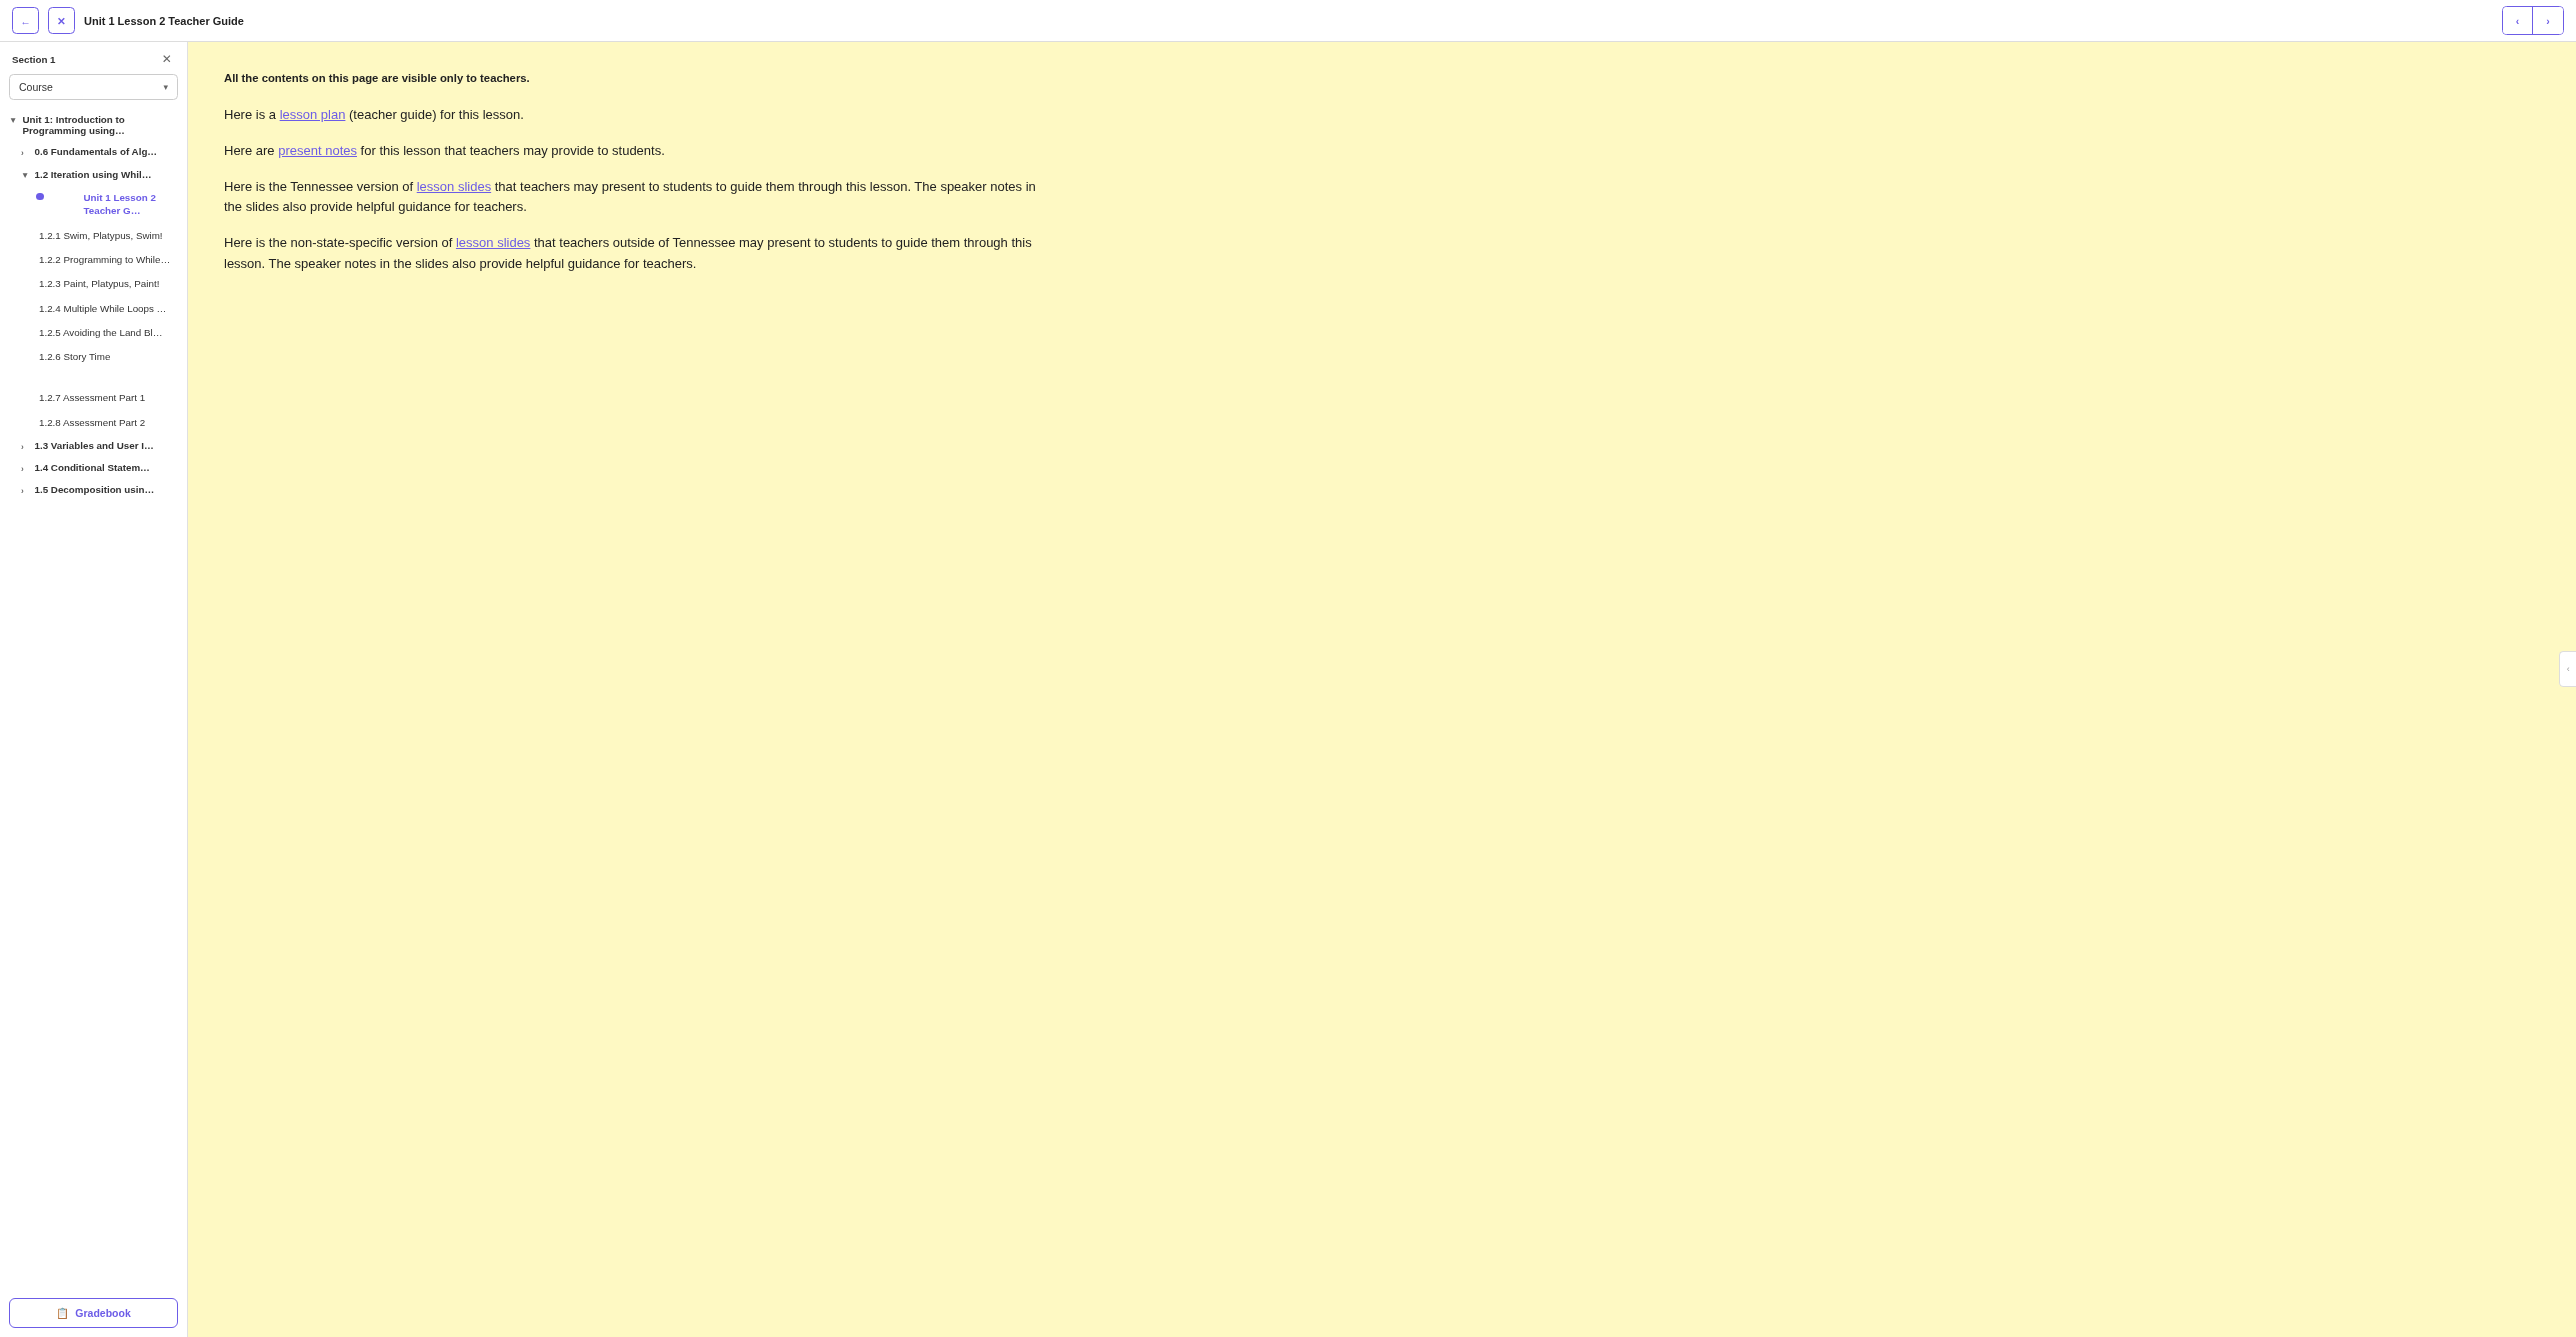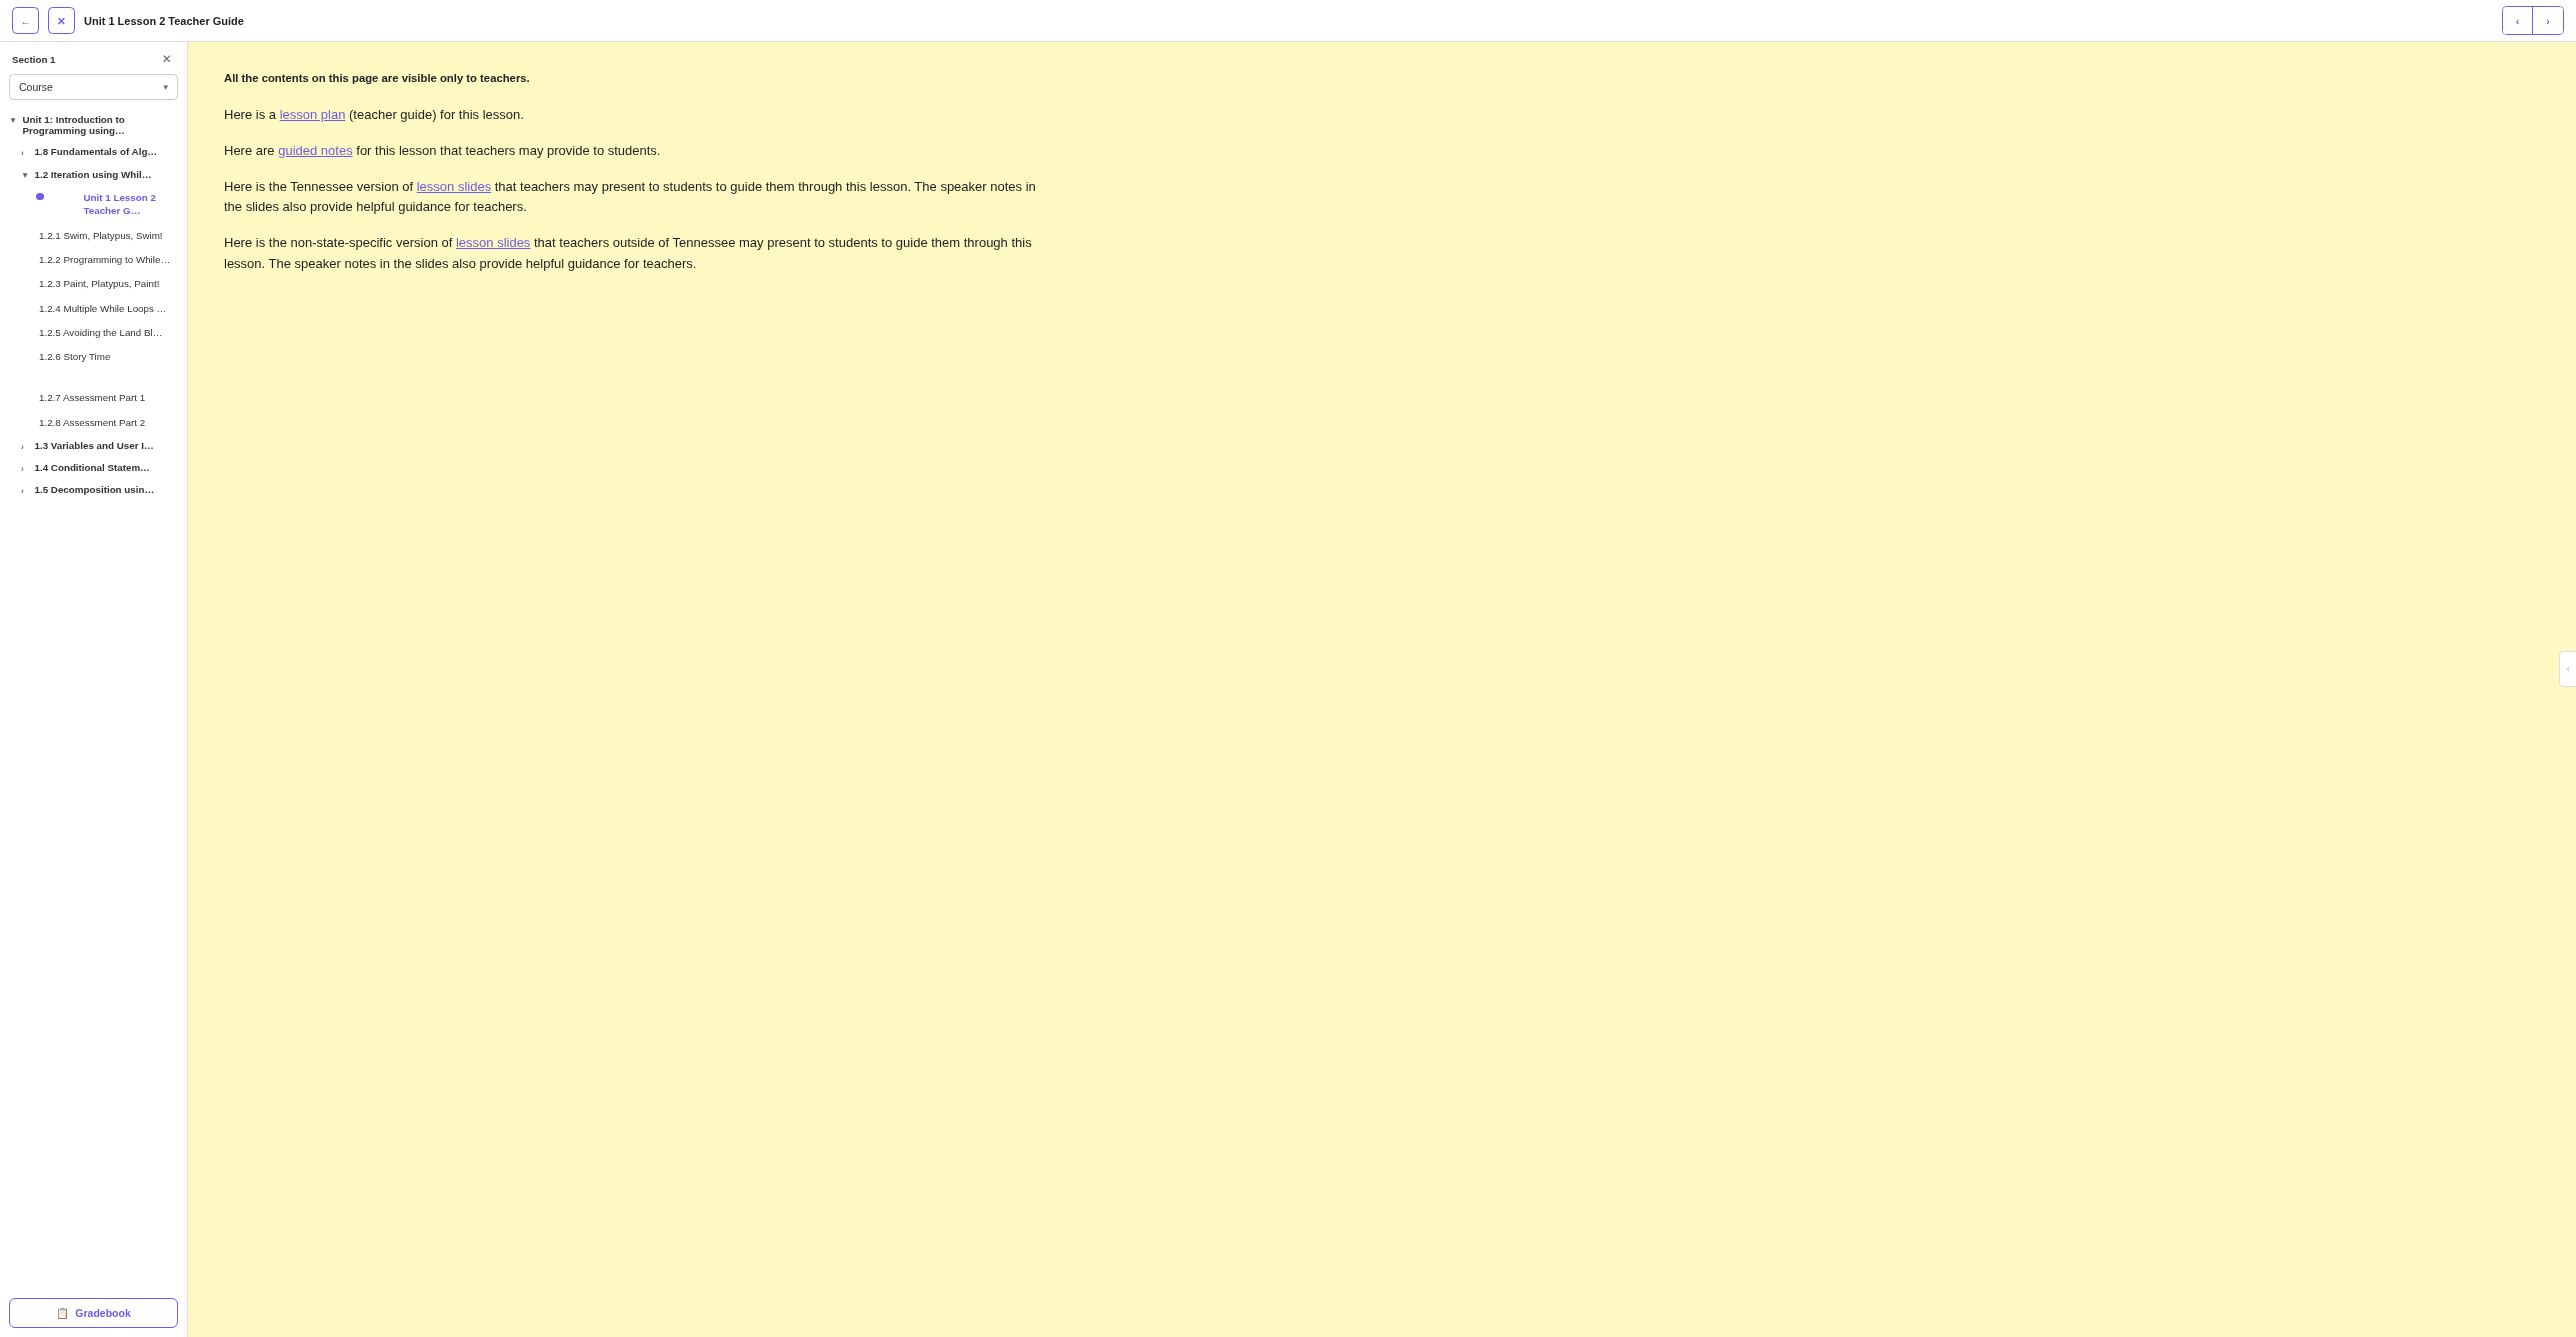--- a/index.html
+++ b/index.html
@@ -114,21 +114,21 @@
     <div class="sidebar-tree">
 
       <div class="tree-section">
         <span class="chevron">▼</span>
         <span>Unit 1: Introduction to Programming using…</span>
       </div>
 
       <div style="padding-left: 12px;">
         <div class="tree-section">
           <span class="chevron">›</span>
-          <span>1.8 Fundamentals of Alg…</span>
+          <span>0.6 Fundamentals of Alg…</span>
         </div>
       </div>
 
       <div style="padding-left: 12px;">
         <div class="tree-section">
           <span class="chevron">▼</span>
           <span>1.2 Iteration using Whil…</span>
         </div>
 
         <div style="padding-left: 15px;">
@@ -198,21 +198,21 @@
 
   <div class="content-area">
 
     <p class="content-notice">All the contents on this page are visible only to teachers.</p>
 
     <p class="content-para">
       <span>Here is a </span><a class="content-link">lesson plan</a><span> (teacher guide) for this lesson.</span>
     </p>
 
     <p class="content-para">
-      <span>Here are </span><a class="content-link">guided notes</a><span> for this lesson that teachers may provide to students.</span>
+      <span>Here are </span><a class="content-link">present notes</a><span> for this lesson that teachers may provide to students.</span>
     </p>
 
     <p class="content-para">
       <span>Here is the Tennessee version of </span><a class="content-link">lesson slides</a><span> that teachers may present to students to guide them through this lesson. The speaker notes in the slides also provide helpful guidance for teachers.</span>
     </p>
 
     <p class="content-para">
       <span>Here is the non-state-specific version of </span><a class="content-link">lesson slides</a><span> that teachers outside of Tennessee may present to students to guide them through this lesson. The speaker notes in the slides also provide helpful guidance for teachers.</span>
     </p>
 

